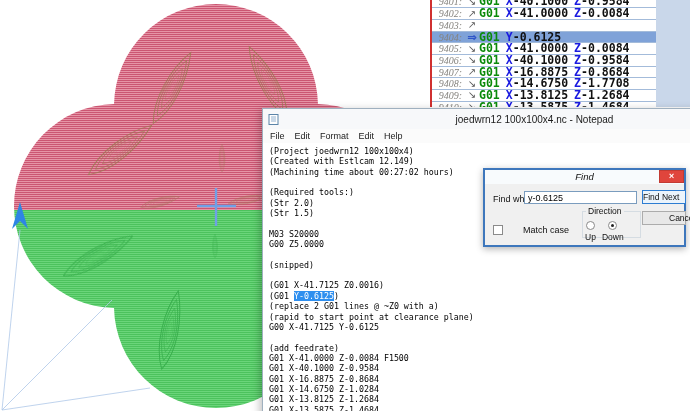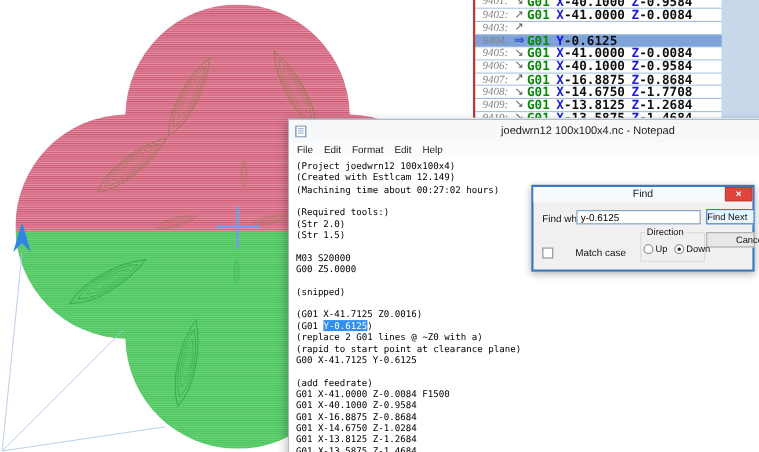--- a/index.html
+++ b/index.html
@@ -40,39 +40,39 @@
   .np-text { position:absolute; left:0; top:34px; right:0; bottom:0; background:#fff;
              padding:3px 0 0 6px; overflow:hidden; }
   .np-line { height:10.35px; line-height:10.35px; font-family:"DejaVu Sans Mono", monospace;
              font-size:8.3px; color:#000; white-space:pre; }
   .np-sel { background:#2F8FEF; color:#fff; }
 
   
   .find-dialog { position:absolute; left:483px; top:168px; width:203px; height:79px;
                  background:#F0F0F0; border:2px solid #3E77BC; z-index:4;
                  box-shadow:0 2px 7px rgba(0,0,0,.3); }
-  .fd-titlebar { position:relative; height:14px; background:#F8FBFD; }
+  .fd-titlebar { position:relative; height:14px; background:#F8FBFD;font-style:italic; }
   .fd-title { position:absolute; left:0; right:0; top:1px; text-align:center; font-size:9.5px; color:#111; }
   .fd-close { position:absolute; right:0; top:0; width:25px; height:13px; background:#E0453C;
               border:1px solid #C23B33; color:#fff; font-size:9px; line-height:11px;
               text-align:center; font-weight:bold; }
   .fd-label { position:absolute; font-size:9px; color:#111; }
   .fd-input { position:absolute; left:39px; top:21px; width:113px; height:13px;
               border:1px solid #7A9CBE; background:#fff; font-size:9px; padding:0 3px;
               font-family:"Liberation Sans", sans-serif; }
   .fd-btn { position:absolute; left:157px; width:44px; height:14px; font-size:8.5px;
             text-align:left; line-height:12px; color:#111; }
   .fd-btn.primary { top:20px; background:#EBF4FC; border:1px solid #2D7DD2; }
   .fd-btn.normal  { top:41px; background:#E8E8E8; border:1px solid #ACACAC;padding-left:26px; }
   .fd-group { position:absolute; left:97px; top:41px; width:59px; height:27px;
               border:1px solid #D5DCE2;text-decoration:underline; }
   .fd-group-label { position:absolute; top:-6px; left:3px; background:#F0F0F0;
                     font-size:8.5px; color:#111; padding:0 2px; }
   .fd-radio-row { position:absolute; left:2px; top:9px; display:flex; gap:6px; align-items:center; }
-  .fd-radio { display:flex; align-items:center; gap:2px; font-size:8.5px; color:#111; }
+  .fd-radio { display:flex; align-items:center; gap:2px; font-size:8.5px; color:#111;flex-direction:column; }
   .radio { width:9px; height:9px; border:1px solid #8A8A8A; border-radius:50%; background:#fff;
            position:relative; flex:none; }
   .radio.checked::after { content:''; position:absolute; left:2px; top:2px; width:3px; height:3px;
            border-radius:50%; background:#222; }
   .fd-check-row { position:absolute; left:8px; top:55px; display:flex; align-items:center; gap:20px; }
   .checkbox { width:10px; height:10px; border:1px solid #8A8A8A; background:#fff; flex:none; }
   .fd-check-label { font-size:9px; color:#111; }
 </style>
 </head>
 <body>

